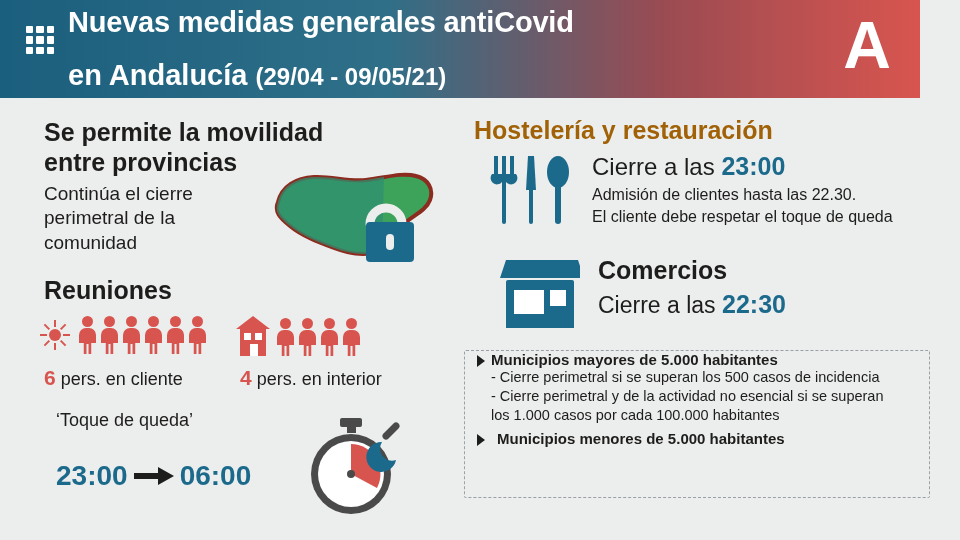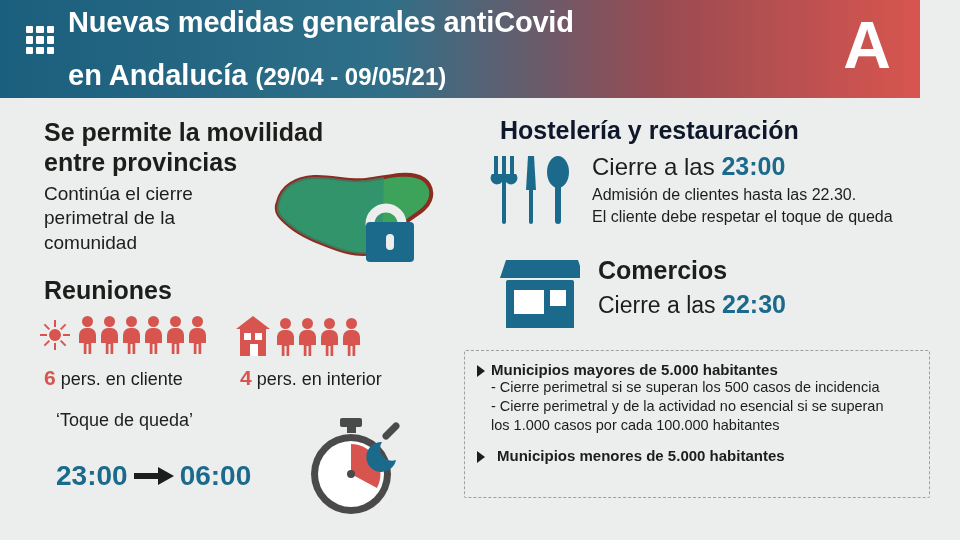--- a/index.html
+++ b/index.html
@@ -119,52 +119,52 @@
   .toque-hours{
     position:absolute;left:56px;top:362px;
     font-size:28px;font-weight:bold;color:#1b6a8c;
     display:flex;align-items:center;gap:6px;
   }
   .arrow-ico{display:inline-block;}
   .clock{position:absolute;left:300px;top:318px;width:110px;height:105px;}
 
   
   .host-title{
-    position:absolute;left:30px;top:18px;
-    font-size:25px;font-weight:bold;color:#0f172a;
+    position:absolute;left:4px;top:18px;
+    font-size:25px;font-weight:bold;color:#a16207;
   }
   .cutlery{position:absolute;left:20px;top:56px;width:86px;height:72px;}
   .host-line1{
     position:absolute;left:122px;top:54px;font-size:24px;color:#1d1d1b;
   }
   .host-line1 b{color:#1b6a8c;font-weight:bold;font-size:25px;}
   .host-line2{position:absolute;left:122px;top:88px;font-size:16px;color:#1d1d1b;}
   .host-line3{position:absolute;left:122px;top:110px;font-size:16px;color:#1d1d1b;}
 
   .shop-icon{position:absolute;left:30px;top:158px;width:80px;height:76px;}
   .com-title{position:absolute;left:128px;top:158px;font-size:25px;font-weight:bold;color:#1d1d1b;}
   .com-line{position:absolute;left:128px;top:192px;font-size:23px;color:#1d1d1b;}
   .com-line b{color:#1b6a8c;font-weight:bold;font-size:25px;}
 
   .notebox{
     position:absolute;left:-6px;top:252px;width:466px;height:148px;
     border:1.5px dashed #9aa0a3;border-radius:2px;
     background:#eceded;
-    padding:10px 12px;box-sizing:border-box;
+    padding:0 12px;box-sizing:border-box;
   }
   .note-head{
     font-size:15px;font-weight:bold;color:#1d1d1b;display:flex;align-items:flex-start;gap:6px;
   }
   .tri{
     display:inline-block;width:0;height:0;margin-top:4px;
     border-top:6px solid transparent;border-bottom:6px solid transparent;
     border-left:8px solid #1d1d1b;
   }
   .note-line{font-size:14.5px;color:#1d1d1b;margin-left:14px;line-height:1.3;}
-  .note-head.second{margin-top:12px;gap:12px;}
+  .note-head.second{margin-top:5px;gap:12px;}
 </style>
 </head>
 <body>
 
 <div class="page">
 
   <div class="header">
     <span class="grid-icon">
       <i></i>
         <i></i>

